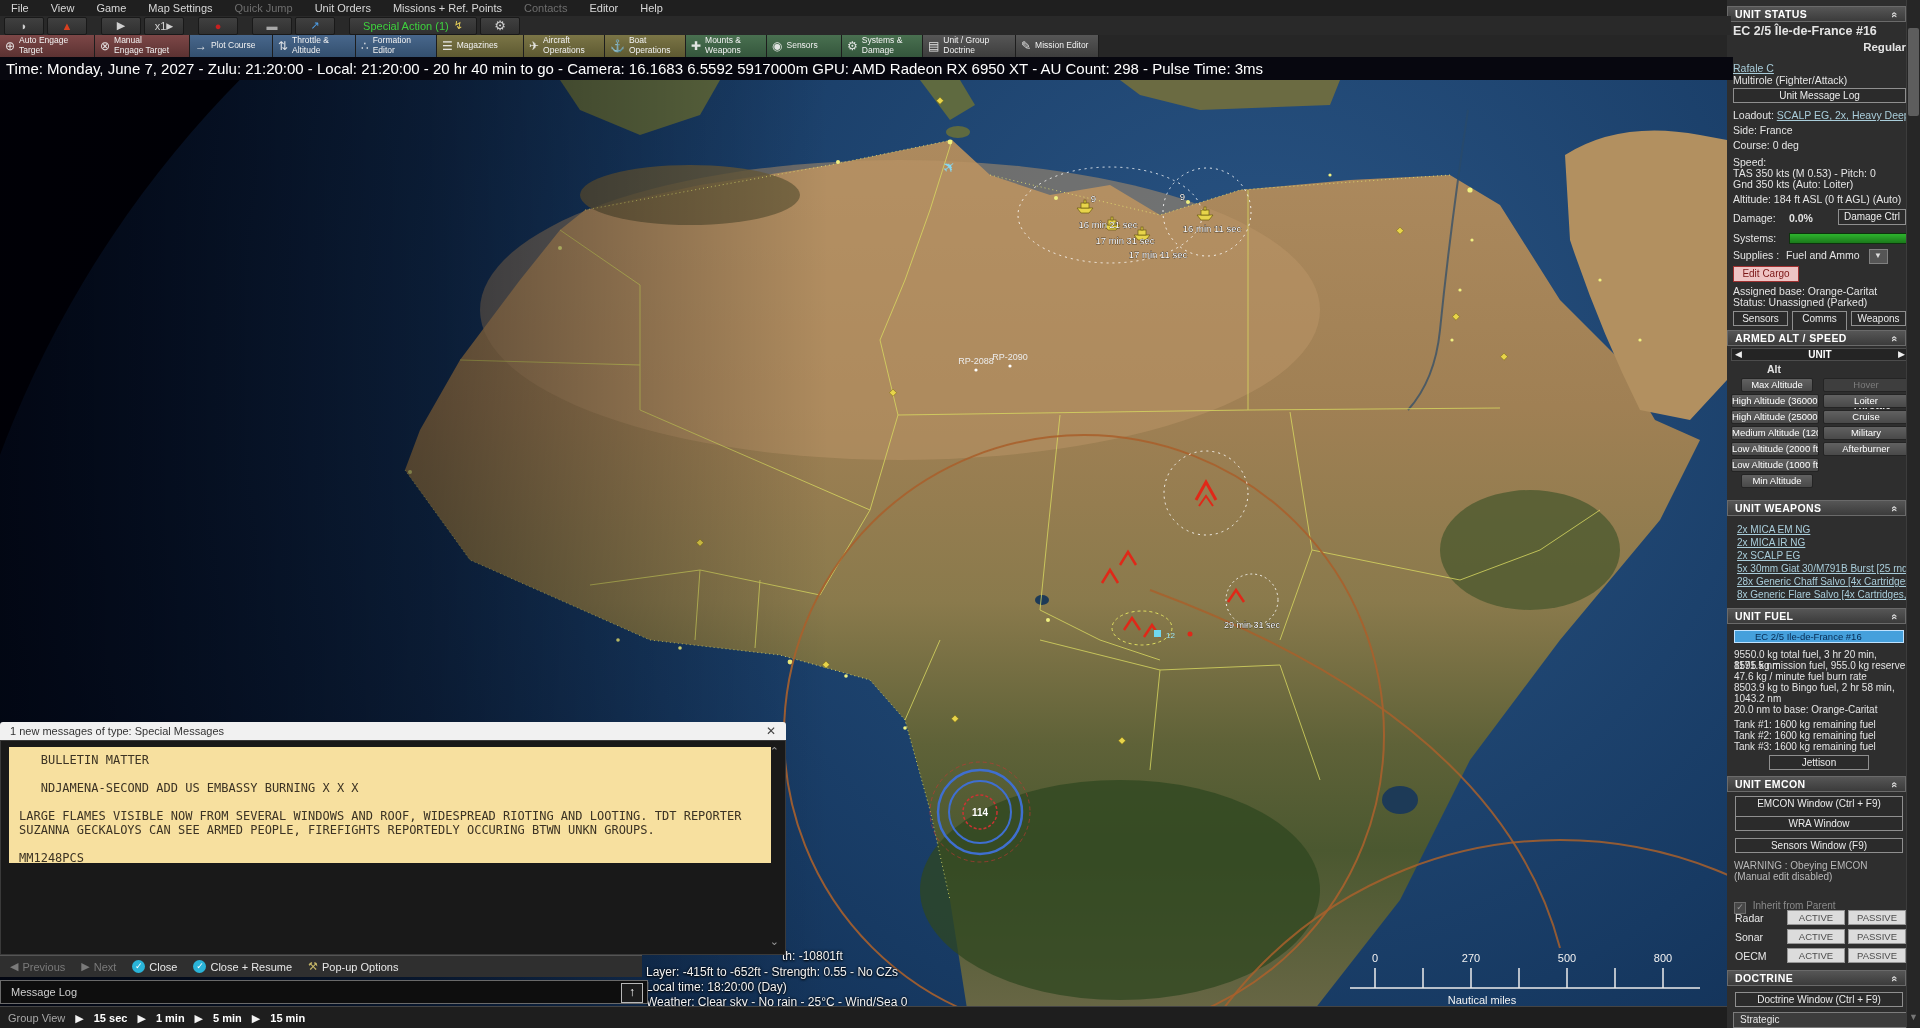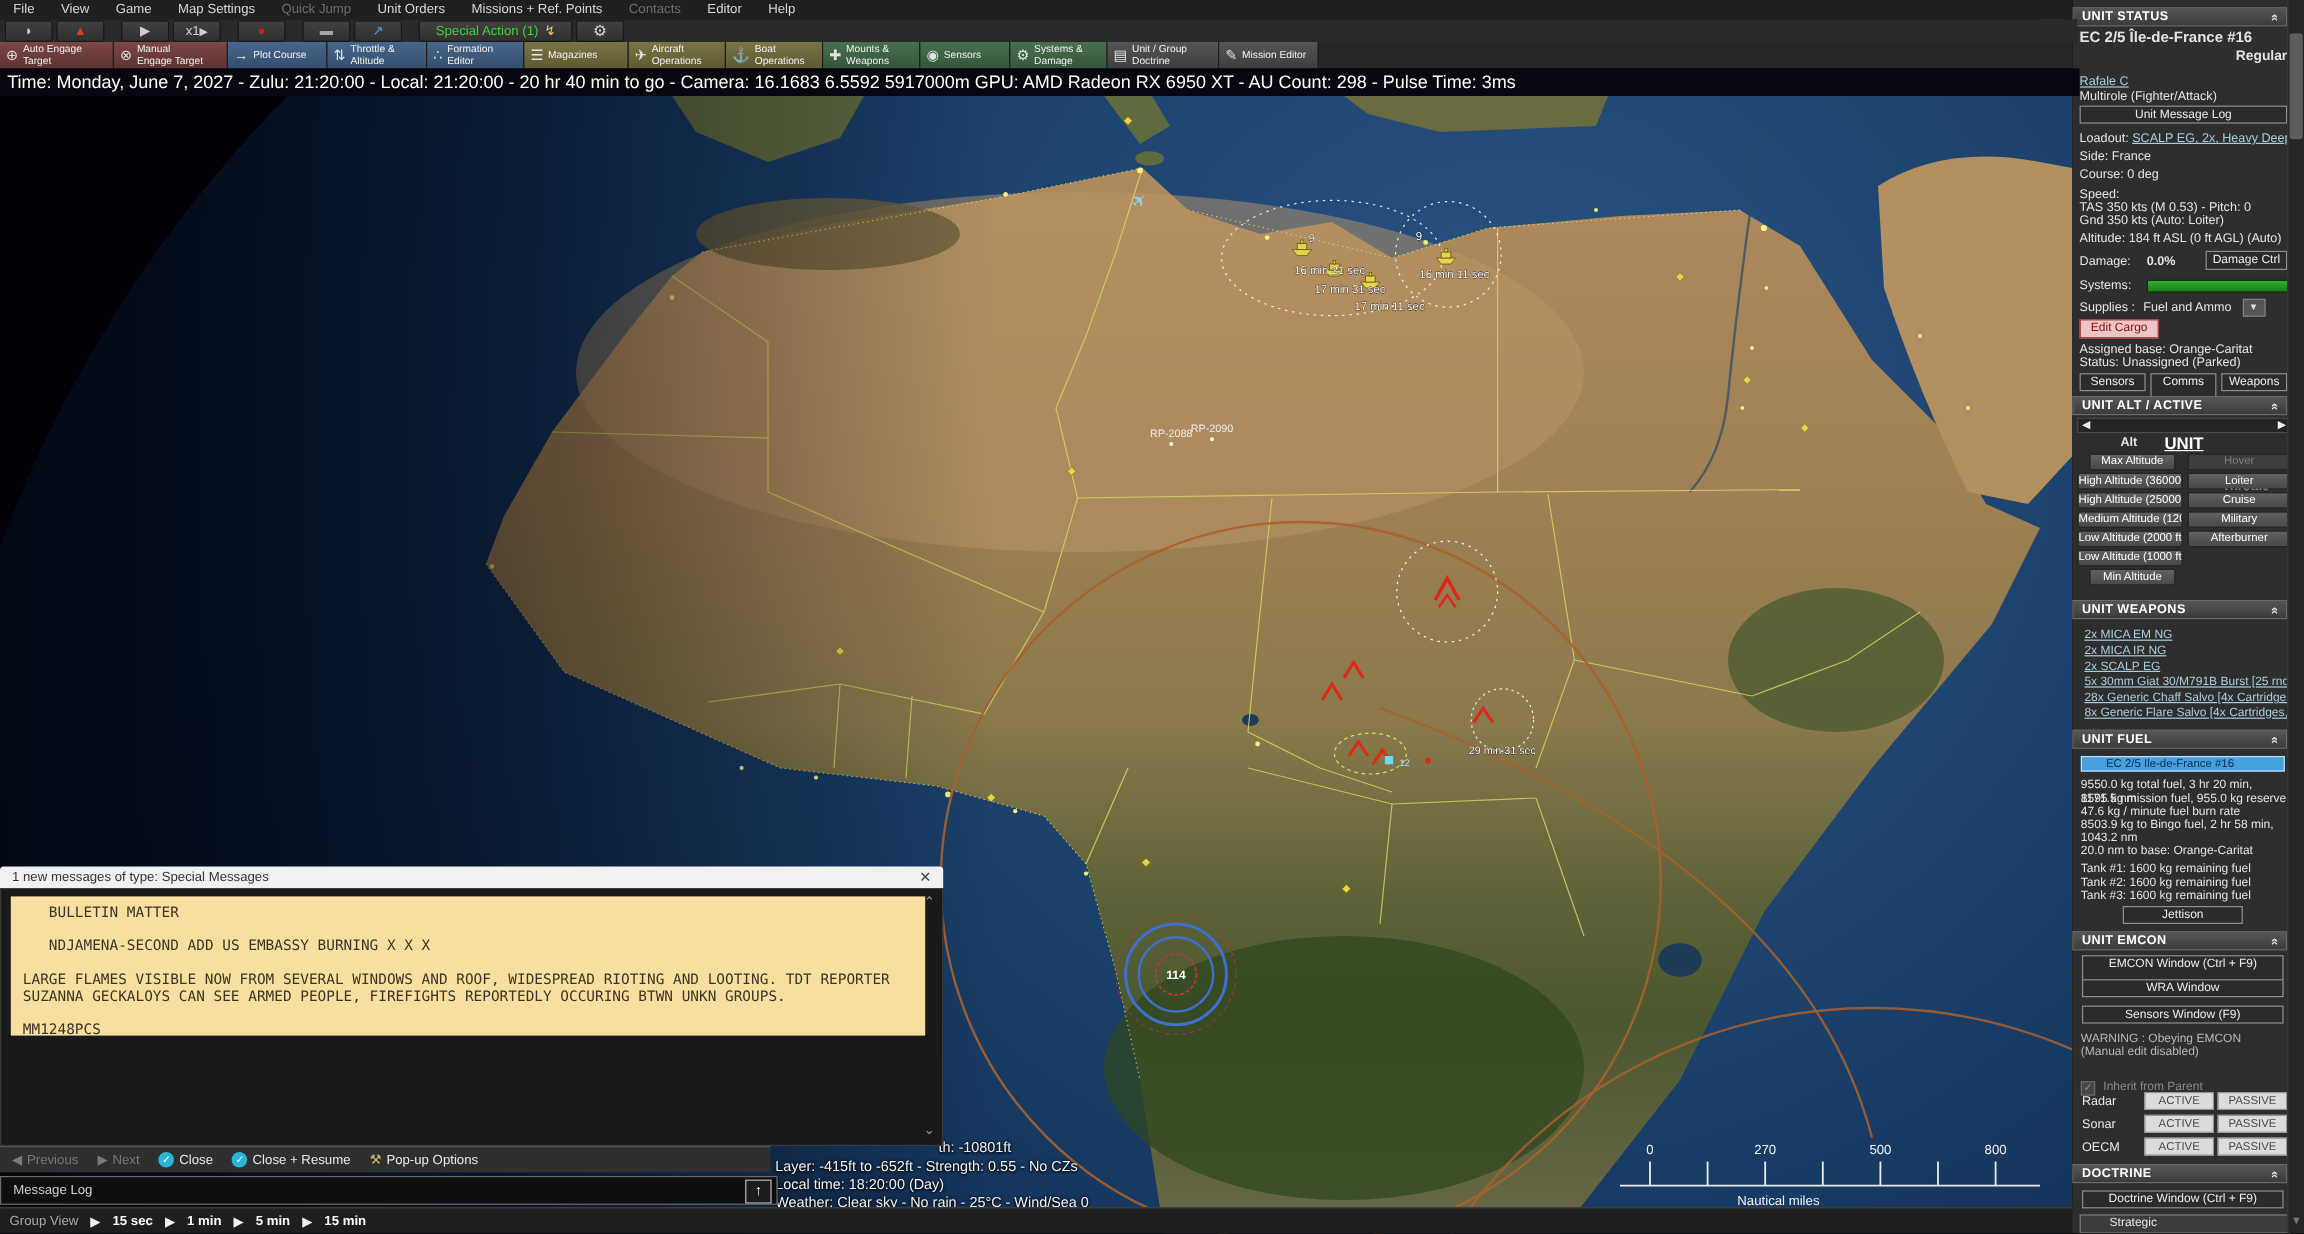--- a/index.html
+++ b/index.html
@@ -84,21 +84,21 @@
   .cargo{position:absolute;left:6px;background:#eec4c4;border:1px solid #a03030;color:#7a1515;font-size:10px;
          text-align:center;cursor:pointer;}
   .fuelsel{position:absolute;left:7px;width:170px;height:13px;background:#45a0dc;border:1px solid #bfe2ff;
            color:#062a52;font-size:9.5px;line-height:12px;padding-left:4px;box-sizing:border-box;}
   .fline{position:absolute;left:7px;width:174px;color:#e4e4e4;font-size:10px;line-height:11px;}
   .warn{position:absolute;left:7px;color:#b8b8b8;font-size:10px;}
   .ckbox{display:inline-block;width:10px;height:10px;background:#474747;border:1px solid #6d6d6d;color:#9a9a9a;
          font-size:9px;line-height:9px;text-align:center;vertical-align:-1px;}
   .emrow-lb{position:absolute;left:8px;color:#e8e8e8;}
   .stratitem{position:absolute;left:6px;top:1012px;width:176px;height:16px;background:#3c3c3c;border:1px solid #7c7c7c;
-             box-sizing:border-box;font-size:10px;line-height:14px;padding-left:24px;color:#e8e8e8;}
+             box-sizing:border-box;font-size:10px;line-height:14px;padding-left:6px;color:#e8e8e8;}
 </style>
 </head>
 <body>
 
 <div id="root">
 
   <div id="menubar" class="abs">
     <span class="menu-item">File</span>
     <span class="menu-item">View</span>
     <span class="menu-item">Game</span>
@@ -498,24 +498,24 @@
       <span style="margin-left:4px;">Fuel and Ammo</span>
       <span class="ddbox" style="margin-left:6px;"><span>▼</span></span></div>
     <div class="cargo" style="top:266px;width:64px;height:14px;line-height:13px;">Edit Cargo</div>
     <div class="sbtxt" style="top:285px;">Assigned base: Orange-Caritat</div>
     <div class="sbtxt" style="top:296px;">Status: Unassigned (Parked)</div>
     <div class="sbbtn" style="left:6px;top:311px;width:55px;height:15px;line-height:13px;">Sensors</div>
     <div class="sbbtn" style="left:65px;top:311px;width:55px;height:32px;line-height:13px;">Comms</div>
     <div class="sbbtn" style="left:124px;top:311px;width:55px;height:15px;line-height:13px;">Weapons</div>
 
     <div class="sec-h" style="top:330px;">
-      <span>UNIT ALT / ACTIVE</span><span class="chev">«</span></div>
+      <span>ARMED ALT / SPEED</span><span class="chev">«</span></div>
     <div style="position:absolute;left:4px;top:348px;width:178px;height:13px;background:#242424;border:1px solid #4c4c4c;box-sizing:border-box;">
       <span style="position:absolute;left:3px;top:0;font-size:9px;color:#eee;">◀</span>
-      <span style="position:absolute;left:0;right:0;text-align:center;top:12px;font-size:14px;font-weight:bold;color:#fff;text-decoration:underline;">UNIT</span>
+      <span style="position:absolute;left:0;right:0;text-align:center;top:0;font-size:10px;font-weight:bold;color:#fff;">UNIT</span>
       <span style="position:absolute;right:3px;top:0;font-size:9px;color:#eee;">▶</span>
       </div>
     <div class="sbtxt" style="top:363px;left:40px;font-weight:bold;">Alt</div>
     <div class="sbtxt" style="top:363px;left:125px;font-weight:bold;margin-top:36px;">Throttle</div>
     <div class="altbtn" style="left:14px;top:378px;width:72px;">Max Altitude</div>
     <div class="altbtn" style="left:4px;top:394px;width:88px;">High Altitude (36000 ft)</div>
     <div class="altbtn" style="left:4px;top:410px;width:88px;">High Altitude (25000 ft)</div>
     <div class="altbtn" style="left:4px;top:426px;width:88px;">Medium Altitude (12000 ft)</div>
     <div class="altbtn" style="left:4px;top:442px;width:88px;">Low Altitude (2000 ft)</div>
     <div class="altbtn" style="left:4px;top:458px;width:88px;">Low Altitude (1000 ft)</div>

